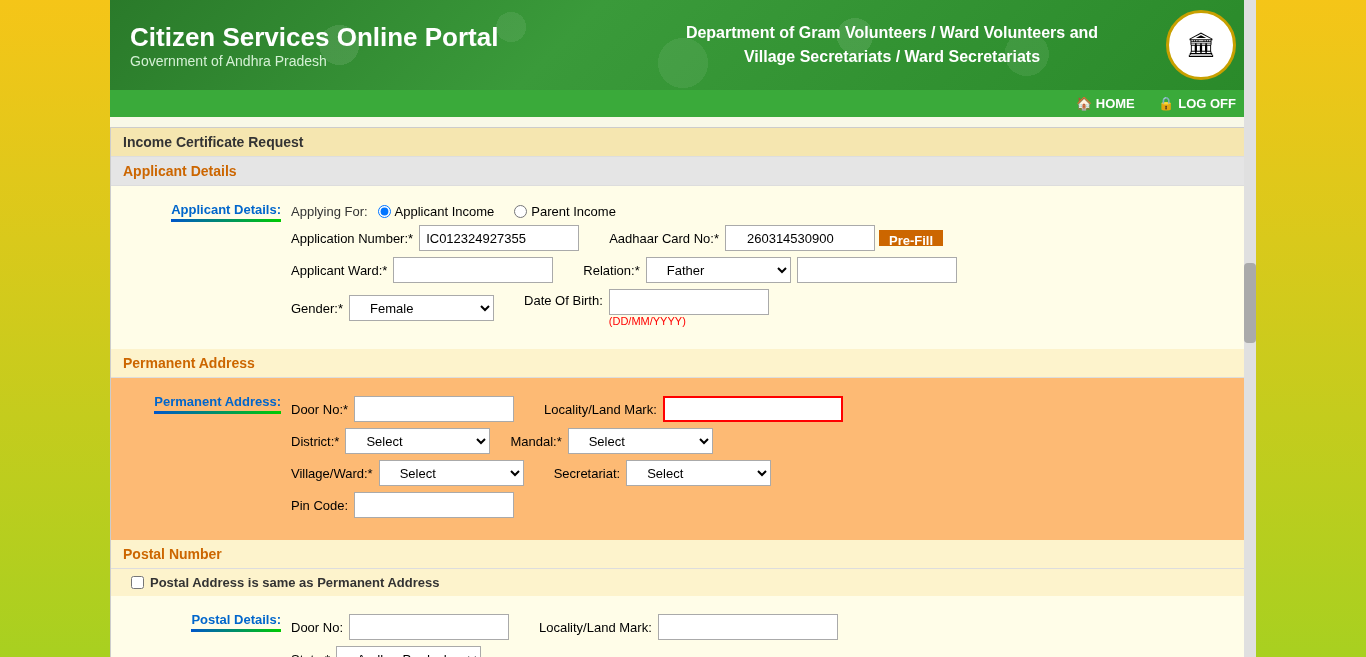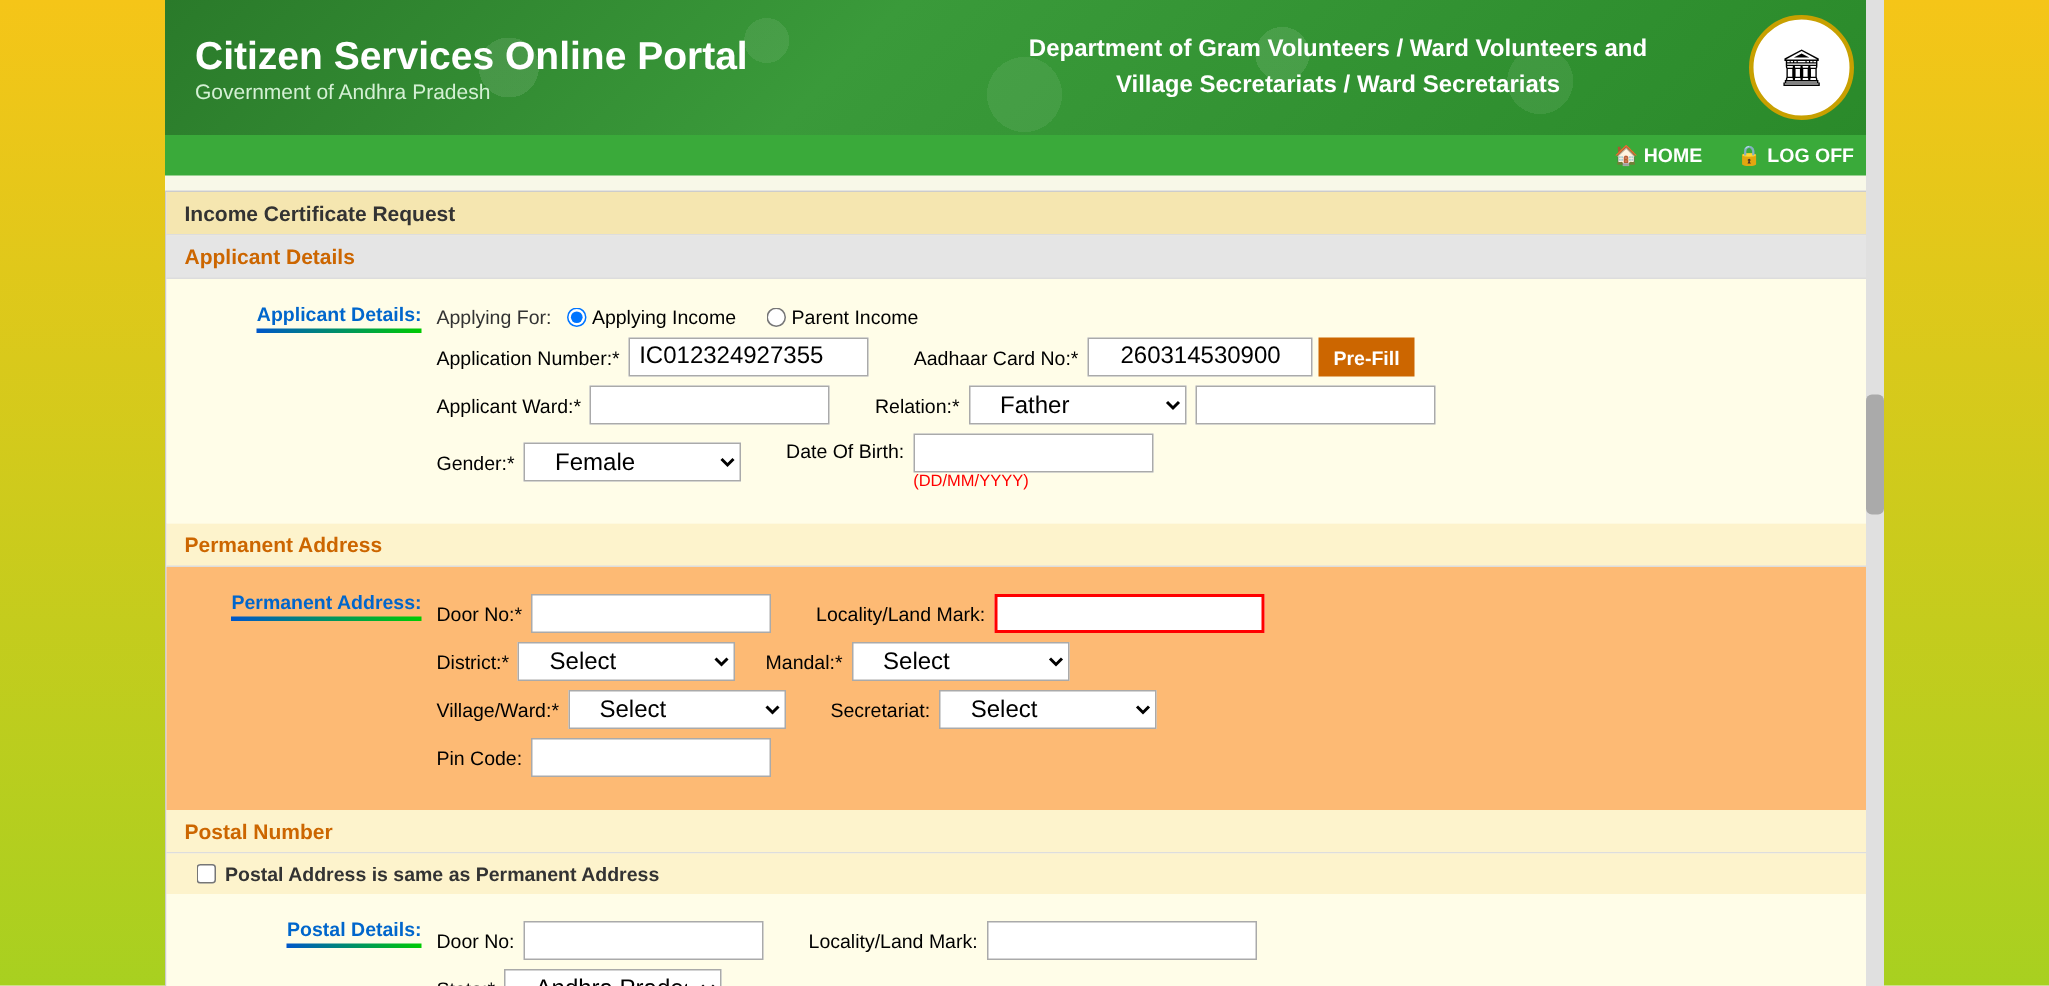--- a/index.html
+++ b/index.html
@@ -96,21 +96,21 @@
 
     
     .form-section {
       padding: 10px 0;
       background: #fffde8;
     }
 
     .form-control {
       border: 1px solid #aaa;
       padding: 3px 6px;
-      font-size: 16px;
+      font-size: 13px;
       height: 26px;
       background: #fff;
     }
 
     .form-control-text {
       width: 160px;
     }
 
     select.form-control {
       width: 145px;
@@ -118,21 +118,21 @@
       padding-left: 16px;
     }
 
     .prefill-btn {
       background: #cc6600;
       color: #fff;
       border: none;
       padding: 3px 10px;
       font-size: 13px;
       cursor: pointer;
-      height: 26px;
+      height: 16px;
       font-weight: bold;
     }
 
     
     .radio-group {
       display: flex;
       align-items: center;
       gap: 20px;
     }
 
@@ -275,21 +275,21 @@
         <div style="min-width:180px; text-align:right; padding-right:10px; padding-top:4px;">
           <span class="tab-label">Applicant Details:</span>
         </div>
         <div style="flex:1; padding: 6px 0;">
 
           <div style="display:flex; align-items:center; margin-bottom:6px;">
             <span style="margin-right:10px; color:#333;">Applying For:</span>
             <div class="radio-group">
               <label class="radio-option">
                 <input type="radio" name="applying_for" checked="" style="">
-                <span>Applying Income</span>
+                <span>Applicant Income</span>
               </label>
               <label class="radio-option">
                 <input type="radio" name="applying_for" style="">
                 <span>Parent Income</span>
               </label>
             </div>
           </div>
 
           <div style="display:flex; align-items:center; margin-bottom:6px; gap:30px;">
             <div style="display:flex; align-items:center;">

